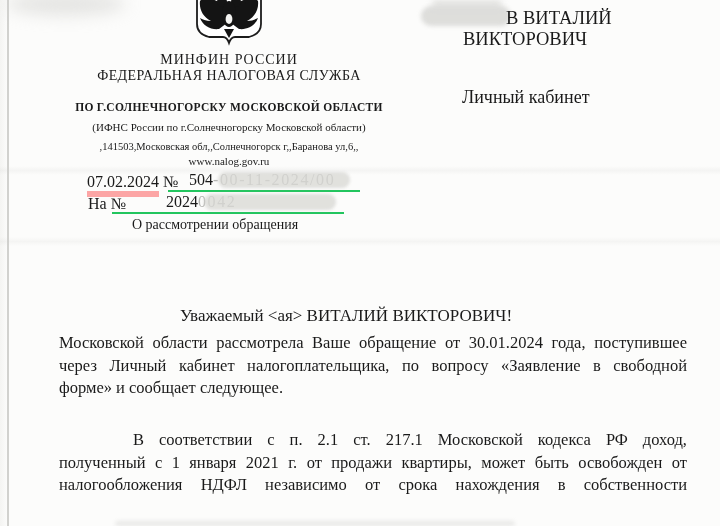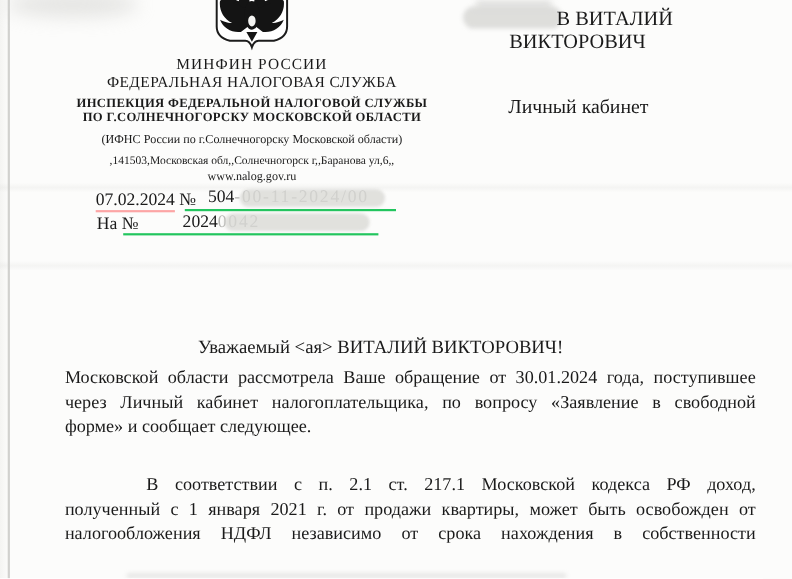--- a/index.html
+++ b/index.html
@@ -26,21 +26,21 @@
   .lh-line { position:absolute; left:43px; width:372px; text-align:center; white-space:nowrap; }
   .lh-ministry { top:52px; font-size:14px; letter-spacing:1px; }
   .lh-service  { top:68px; font-size:14px; letter-spacing:.4px; }
   .lh-insp1 { top:88px;  font-size:11.5px; font-weight:bold; letter-spacing:.3px; }
   .lh-insp2 { top:101px; font-size:11.5px; font-weight:bold; letter-spacing:.3px; }
   .lh-short { top:121px; font-size:11px; }
   .lh-addr  { top:141px; font-size:10.5px; }
   .lh-www   { top:155px; font-size:11px; }
 
   .ref-date { position:absolute; left:87px; top:173px; font-size:16px; white-space:nowrap; }
-  .ref-date .uline { border-bottom:2px solid #fca5a5; padding-bottom:1px; }
+  .ref-date .uline { border-bottom:6px solid #fca5a5; padding-bottom:1px; }
   .ref-val { position:absolute; height:21px; border-bottom:2px solid #22c55e;
     font-size:16px; box-sizing:border-box; white-space:nowrap; }
   .ref-val1 { left:168px; top:171px; width:192px; padding-left:21px; }
   .ref-val2 { left:112px; top:193px; width:232px; padding-left:54px; }
   .ref-label2 { position:absolute; left:88px; top:195px; font-size:16px; }
   .ghost { color:#a9a9a6; filter:blur(.7px); letter-spacing:1.6px; opacity:.85; }
   .blob { position:absolute; background:rgba(216,216,213,.78); filter:blur(1.5px); border-radius:9px; }
   .blob1 { left:50px; top:1px; width:132px; height:16px; }
   .blob2 { left:92px; top:1px; width:132px; height:16px; }
   .subject { position:absolute; left:122px; top:217px; width:186px; text-align:center; font-size:14px; }
@@ -89,40 +89,40 @@
         <circle cx="36" cy="10" r="3.2"></circle>
         <ellipse cx="36" cy="28" rx="7" ry="13"></ellipse>
         <path d="M31,43 L36,52 L41,43 Z"></path>
       </g>
       <ellipse cx="36" cy="33" rx="3.4" ry="5" fill="#f4f4f2"></ellipse>
     </svg>
   </div>
 
   <div class="lh-line lh-ministry">МИНФИН РОССИИ</div>
   <div class="lh-line lh-service">ФЕДЕРАЛЬНАЯ НАЛОГОВАЯ СЛУЖБА</div>
-  <div class="lh-line lh-insp1">ИНСПЕКЦИЯ ФЕДЕРАЛЬНОЙ НАЛОГОВОЙ СЛУЖБЫ</div>
   <div class="lh-line lh-insp2">ПО Г.СОЛНЕЧНОГОРСКУ МОСКОВСКОЙ ОБЛАСТИ</div>
   <div class="lh-line lh-short">(ИФНС России по г.Солнечногорску Московской области)</div>
   <div class="lh-line lh-addr">,141503,Московская обл,,Солнечногорск г,,Баранова ул,6,,</div>
   <div class="lh-line lh-www">www.nalog.gov.ru</div>
 
   <div class="ref-date">
     <span class="uline">07.02.2024</span><span> №</span>
   </div>
   <div class="ref-val ref-val1">
     <span>504</span><span class="ghost">-00-11-2024/00</span>
     <span class="blob blob1"></span>
   </div>
 
   <div class="ref-label2">На №</div>
   <div class="ref-val ref-val2">
     <span>2024</span><span class="ghost">0042</span>
     <span class="blob blob2"></span>
   </div>
 
+  <div class="subject">О рассмотрении обращения</div>
 
   <div class="addr-smudge-top"></div>
   <div class="addr-blob"></div>
   <div class="addr-l1">В ВИТАЛИЙ</div>
   <div class="addr-l2">ВИКТОРОВИЧ</div>
   <div class="addr-delivery">Личный кабинет</div>
 
   <div class="salutation">Уважаемый &lt;ая&gt; ВИТАЛИЙ ВИКТОРОВИЧ!</div>
 
   <div class="para para1">

